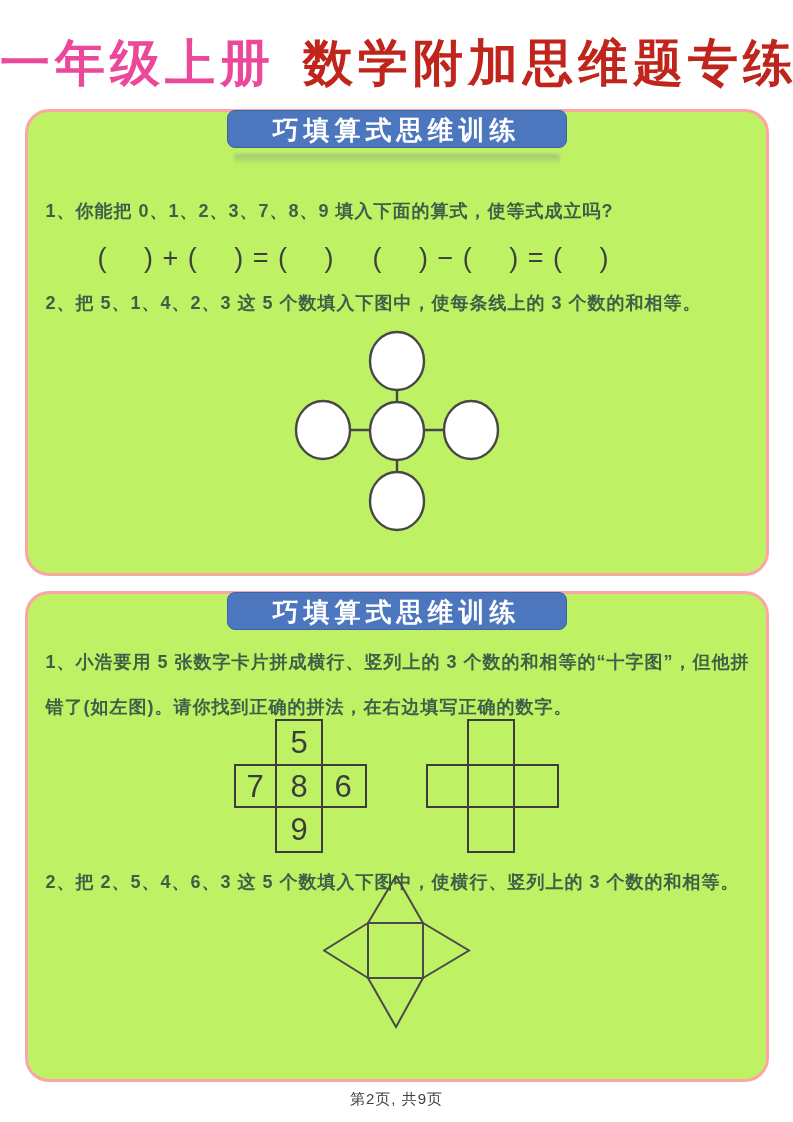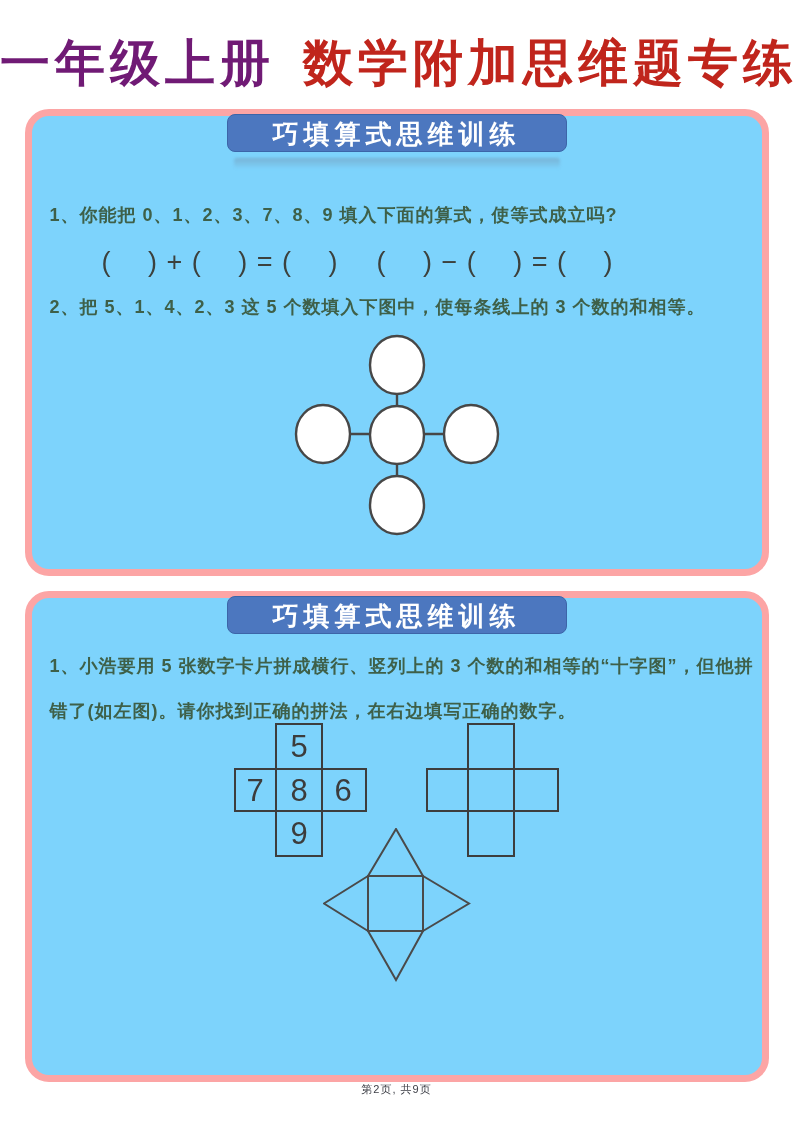--- a/index.html
+++ b/index.html
@@ -6,25 +6,25 @@
   body{
     width:793px;height:1122px;background:#ffffff;
     font-family:"Liberation Sans",sans-serif;
     position:relative;overflow:hidden;
   }
   .page-title{
     margin:32px 0 0 0;text-align:center;
     font-size:50px;line-height:62px;font-weight:900;letter-spacing:5px;
     white-space:nowrap;
   }
-  .page-title .t-black{color:#701a75;}
+  .page-title .t-black{color:#ec4899;}
   .page-title .t-red{color:#c0251c;margin-left:28px;}
   .panel{
-    box-sizing:border-box;width:744px;margin:15px auto 0 auto;
-    border:7px solid #fca5a5;border-radius:24px;background:#7dd3fc;
+    box-sizing:border-box;width:744px;margin:15px auto 8px auto;
+    border:3px solid #fca5a5;border-radius:24px;background:#bef264;
     position:relative;
   }
   .panel-1{height:467px;}
   .panel-2{height:491px;}
   .panel-header{
     position:relative;top:-2px;margin:0 auto;width:340px;height:38px;
     background:#4c77bf;border-radius:8px;border:1px solid #3c65a8;
     color:#ffffff;font-size:26px;font-weight:bold;letter-spacing:5px;
     text-align:center;line-height:38px;z-index:2;box-sizing:border-box;
   }
@@ -53,21 +53,21 @@
     gap:56px;margin-top:-12px;position:relative;z-index:1;
   }
   .p2-q2{margin-top:6px;}
   .star-figure{display:block;margin:-30px auto 0 auto;position:relative;z-index:0;}
   .cross-num{
     font-family:"Liberation Sans",sans-serif;font-size:31px;font-weight:500;
     fill:#3c3c3c;
   }
   .page-footer{
     text-align:center;
-    font-size:11px;color:#3e4048;letter-spacing:1px;font-weight:500;
+    font-size:15px;color:#3e4048;letter-spacing:1px;font-weight:500;
   }
 </style>
 </head>
 <body>
 
 <h1 class="page-title"><span class="t-black">一年级上册</span><span class="t-red">数学附加思维题专练</span></h1>
 
 <section class="panel panel-1">
   <div class="panel-header">巧填算式思维训练</div>
   <div class="hdr-reflect"></div>
@@ -114,20 +114,21 @@
     </svg>
 
     <svg width="136" height="136" viewBox="0 0 136 136">
       <g stroke="#3d3d3d" stroke-width="2" fill="none">
         <rect x="43" y="2" width="46" height="132"></rect>
         <rect x="2" y="47" width="131" height="42"></rect>
       </g>
     </svg>
   </div>
 
+  <p class="q-text p2-q2">2、把 2、5、4、6、3 这 5 个数填入下图中，使横行、竖列上的 3 个数的和相等。</p>
 
   <svg class="star-figure" width="148" height="154" viewBox="0 0 148 154">
     <g stroke="#4a4a4a" stroke-width="2" fill="none" stroke-linejoin="miter">
       <rect x="45" y="48" width="55" height="55"></rect>
       <path d="M45,48 L73,1 L100,48"></path>
       <path d="M45,48 L1,75.5 L45,103"></path>
       <path d="M100,48 L146,75.5 L100,103"></path>
       <path d="M45,103 L73,152 L100,103"></path>
     </g>
   </svg>

